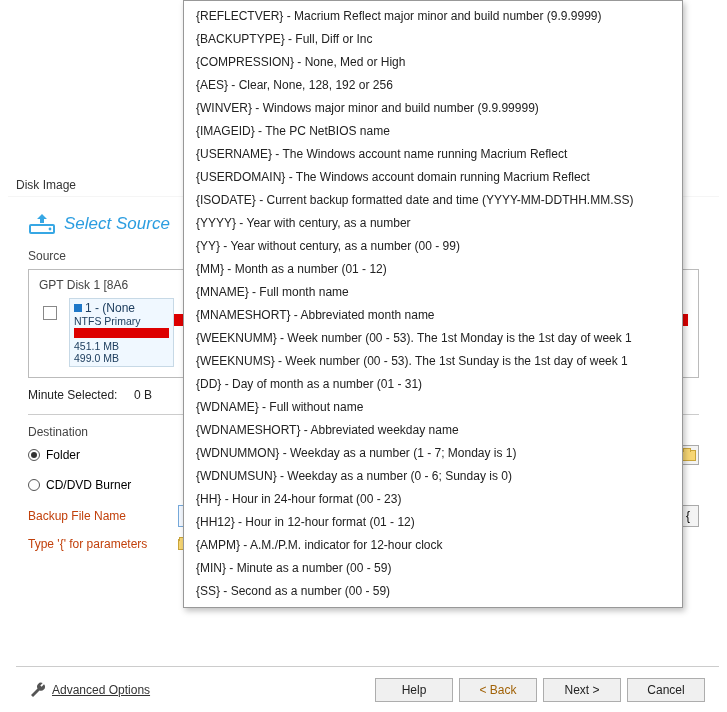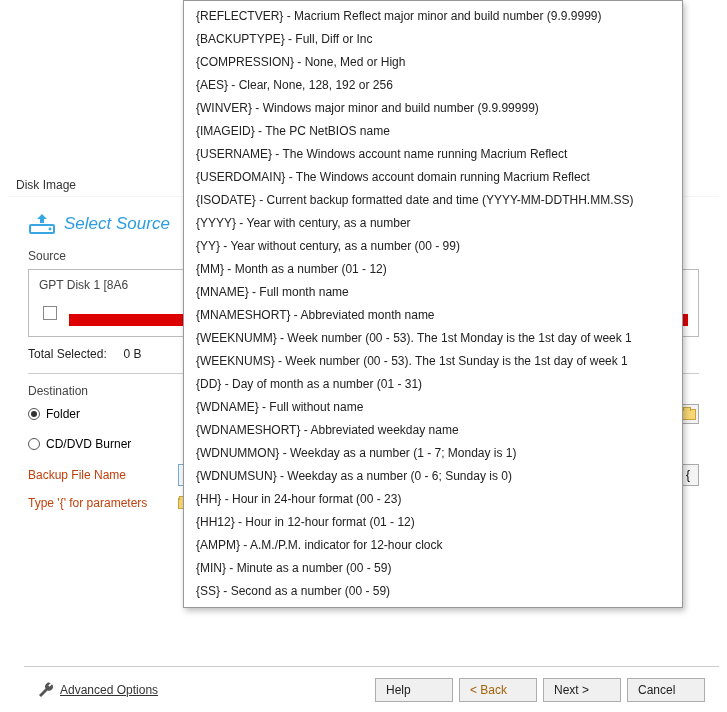--- a/index.html
+++ b/index.html
@@ -25,25 +25,25 @@
   .dest-lbl { color: #444; margin-bottom: 6px; }
   .radio-row { display: flex; align-items: center; gap: 6px; height: 20px; margin-bottom: 10px; }
   .radio-row .glyph { width: 12px; height: 12px; border: 1px solid #555; border-radius: 50%; position: relative; }
   .radio-row .glyph.sel::after { content: ""; position: absolute; inset: 2px; background: #333; border-radius: 50%; }
   .form-row { display: flex; align-items: center; margin-bottom: 10px; }
   .form-row label { width: 150px; color: #c2410c; }
   .filename-input { flex: 1; height: 22px; border: 1px solid #76a9da; background: #f3f8ff; padding: 0 6px; font-size: 12px; }
   .param-btn { width: 22px; height: 22px; border: 1px solid #aaa; background: #f4f4f4; text-align: center; line-height: 20px; margin-left: 4px; }
   .folder-ico { width: 14px; height: 11px; background: #f7d674; border: 1px solid #caa53a; display: inline-block; margin-right: 6px; position: relative; }
   .folder-ico::before { content: ""; position: absolute; top: -3px; left: 0; width: 6px; height: 3px; background: #f7d674; border: 1px solid #caa53a; border-bottom: none; }
-  .footer { position: absolute; left: 16px; right: 0; bottom: 0; border-top: 1px solid #ccc; height: 46px; display: flex; align-items: center; padding: 4px 14px; background: #fff; }
+  .footer { position: absolute; left: 8px; right: 0; bottom: 0; border-top: 1px solid #ccc; height: 46px; display: flex; align-items: center; padding: 4px 14px; background: #fff; }
   .wrench { width: 16px; height: 16px; margin-right: 6px; }
   .adv-link { text-decoration: underline; color: #333; }
   .footer .spacer { flex: 1; }
-  .btn { min-width: 78px; height: 24px; border: 1px solid #adadad; background: #f0f0f0; color: #222; margin-left: 6px; text-align: left; line-height: 22px; padding: 0 10px; }
+  .btn { min-width: 78px; height: 24px; border: 1px solid #adadad; background: #f0f0f0; color: #222; margin-left: 6px; text-align: center; line-height: 22px; padding: 0 10px; }
   .btn.disabled { color: #a16207; }
   .dest-right-ctrl { width: 20px; height: 20px; border: 1px solid #aaa; background: #f3f3f3; margin-left: 2px; display: inline-flex; align-items: center; justify-content: center; }
   
   .dropdown { position: absolute; left: 183px; top: 0; width: 500px; background: #fff; border: 1px solid #989898; box-shadow: 2px 3px 6px rgba(0,0,0,.25); padding: 4px 0; z-index: 20; }
   .dropdown .opt { height: 23px; padding: 0 12px; line-height: 23px; color: #222; white-space: nowrap; overflow: hidden; cursor: default; }
 </style>
 </head>
 <body>
 
 <div class="dialog">
@@ -58,26 +58,33 @@
         </svg>
       <span class="label">Select Source</span>
     </div>
 
     <div class="section-lbl">Source</div>
 
     <div class="disk-box">
       <div class="disk-hdr">GPT Disk 1 [8A6</div>
       <div class="part-row">
         <div class="chk"></div>
+        <div class="part-cell">
+          <div style="font-size:10.5px;color:#204060;"><span class="flag"></span><span>1 - (None</span></div>
+          <div style="font-size:10.5px;color:#204060;">NTFS Primary</div>
+          <div class="bar"></div>
+          <div class="sz">451.1 MB</div>
+          <div class="sz">499.0 MB</div>
+        </div>
         <div class="red-strip"></div>
       </div>
     </div>
 
     <div class="totals">
-      <span>Total Selected:</span>
+      <span>Minute Selected:</span>
       &nbsp;&nbsp;&nbsp;
       <span>0 B</span>
     </div>
 
     <hr class="sep">
 
     <div class="dest-lbl">Destination</div>
 
     <div class="radio-row">
       <span class="glyph sel"></span>

